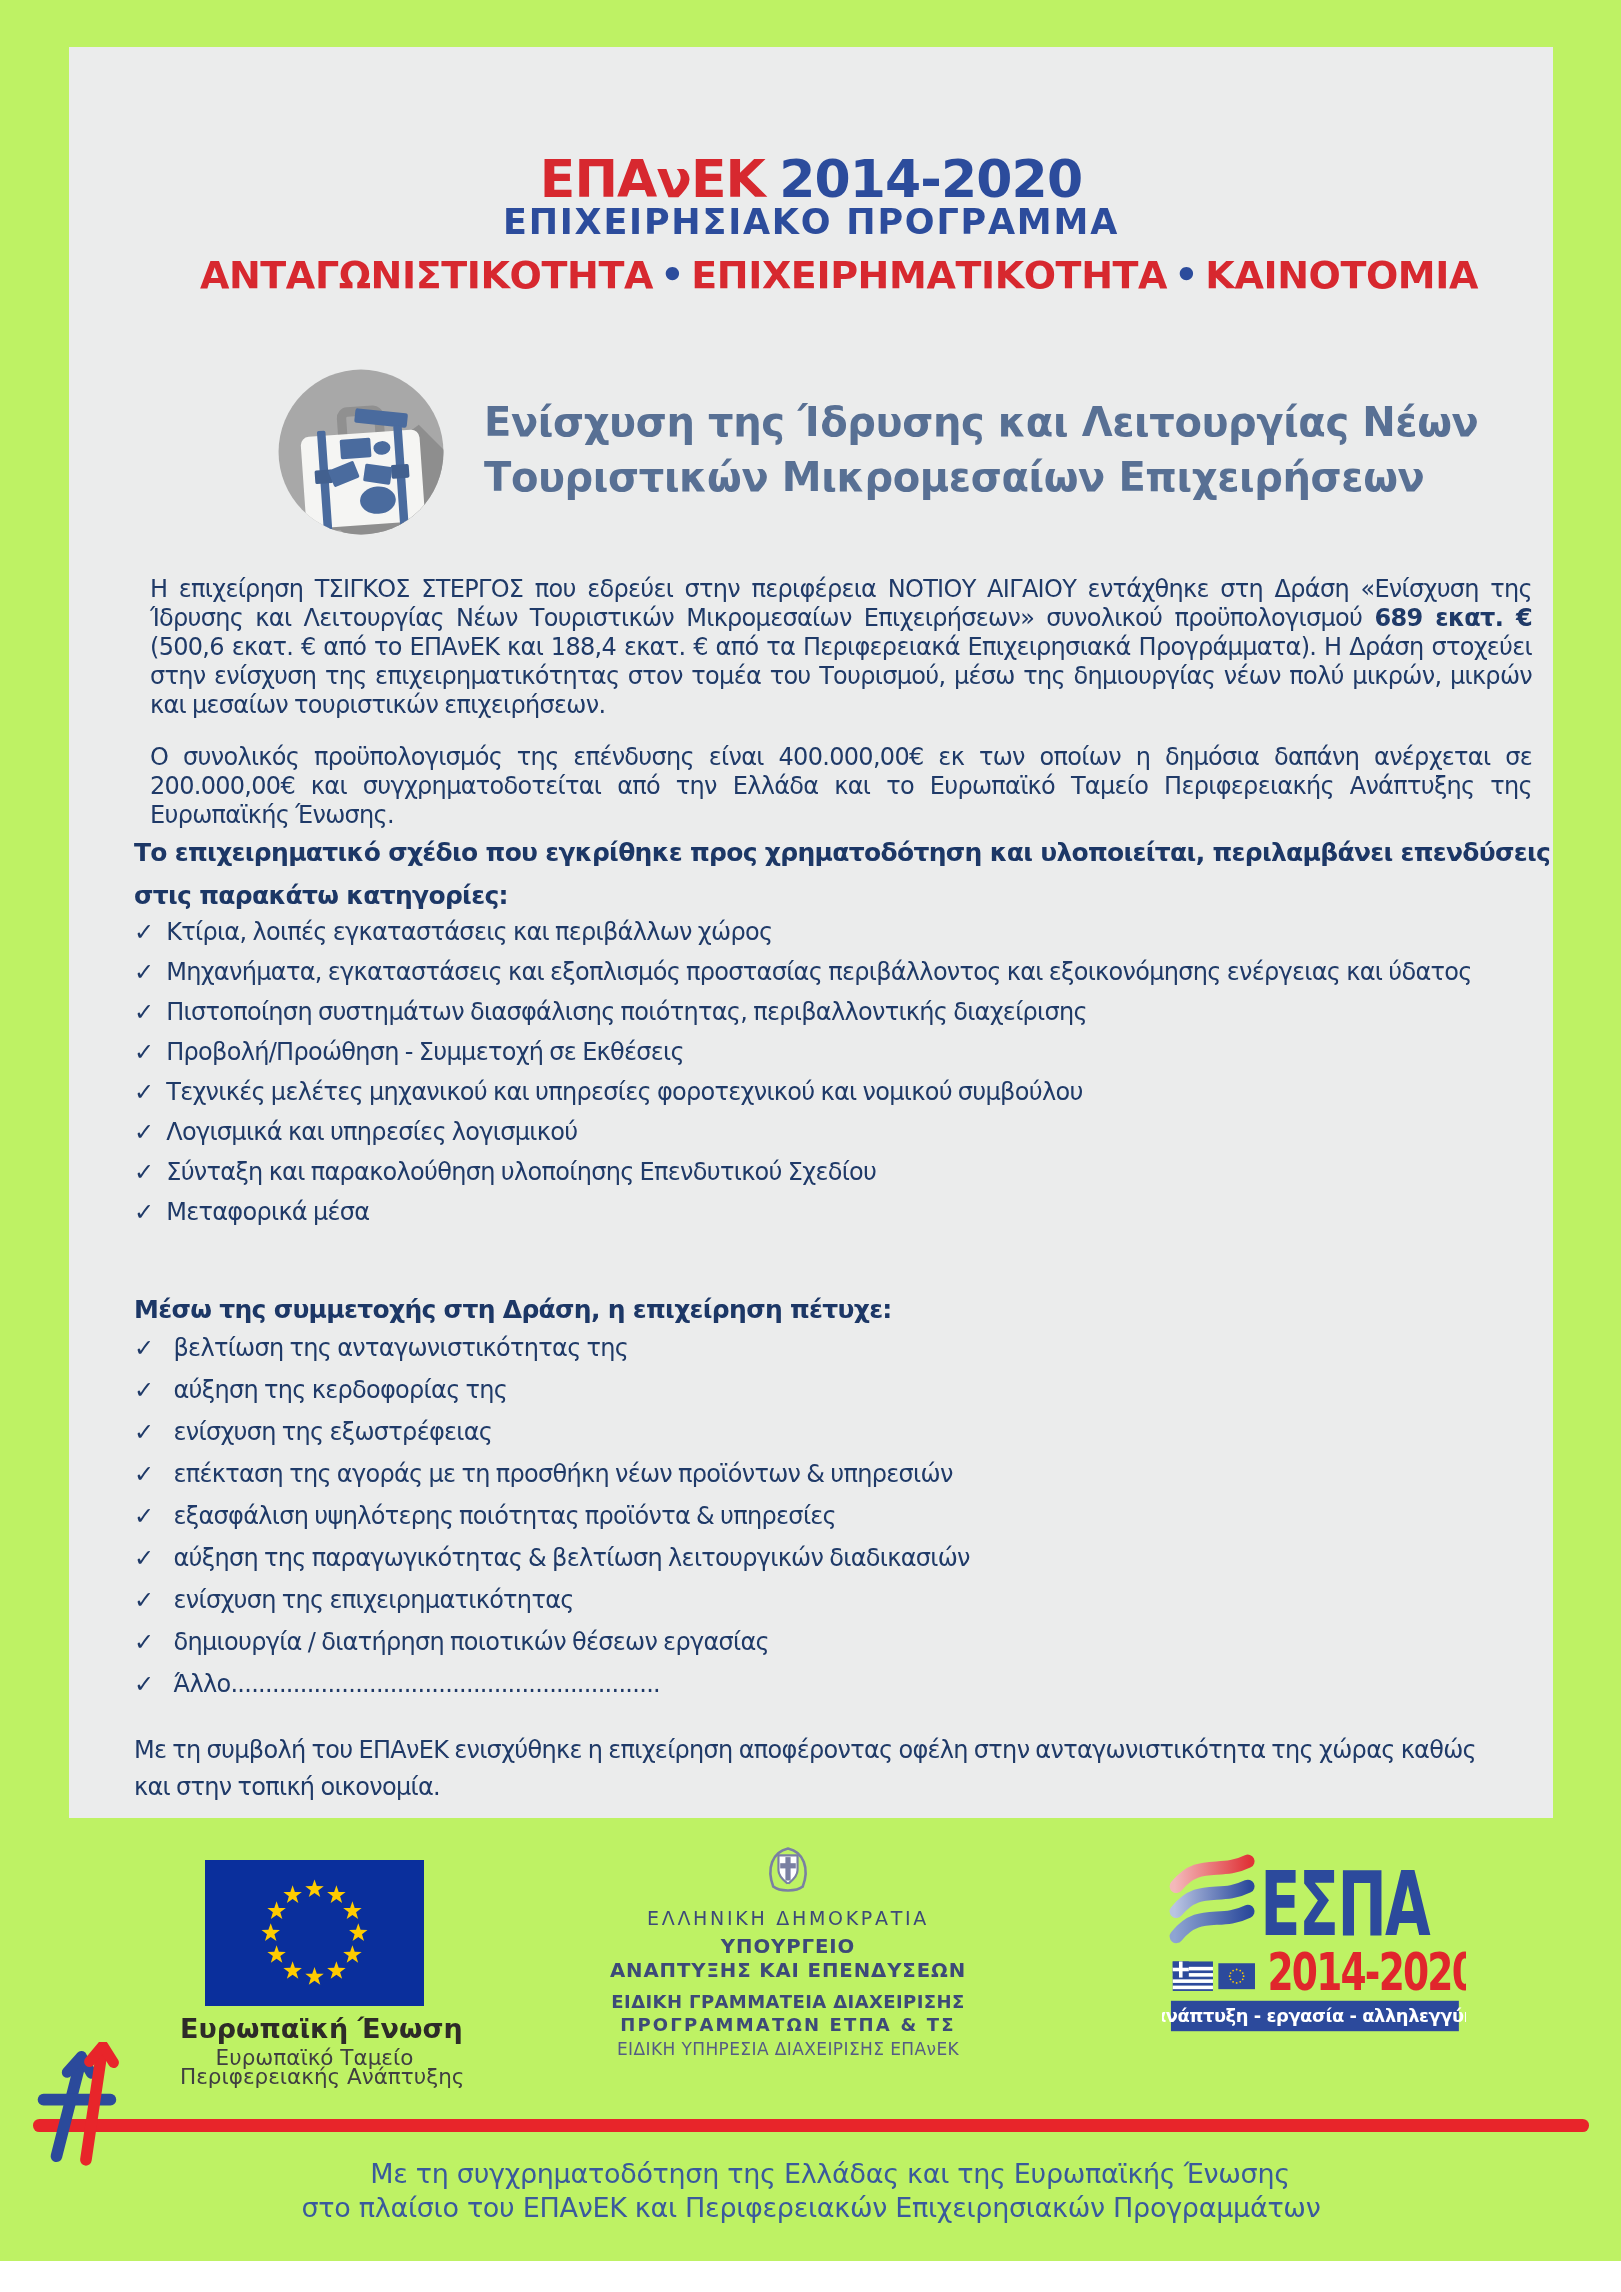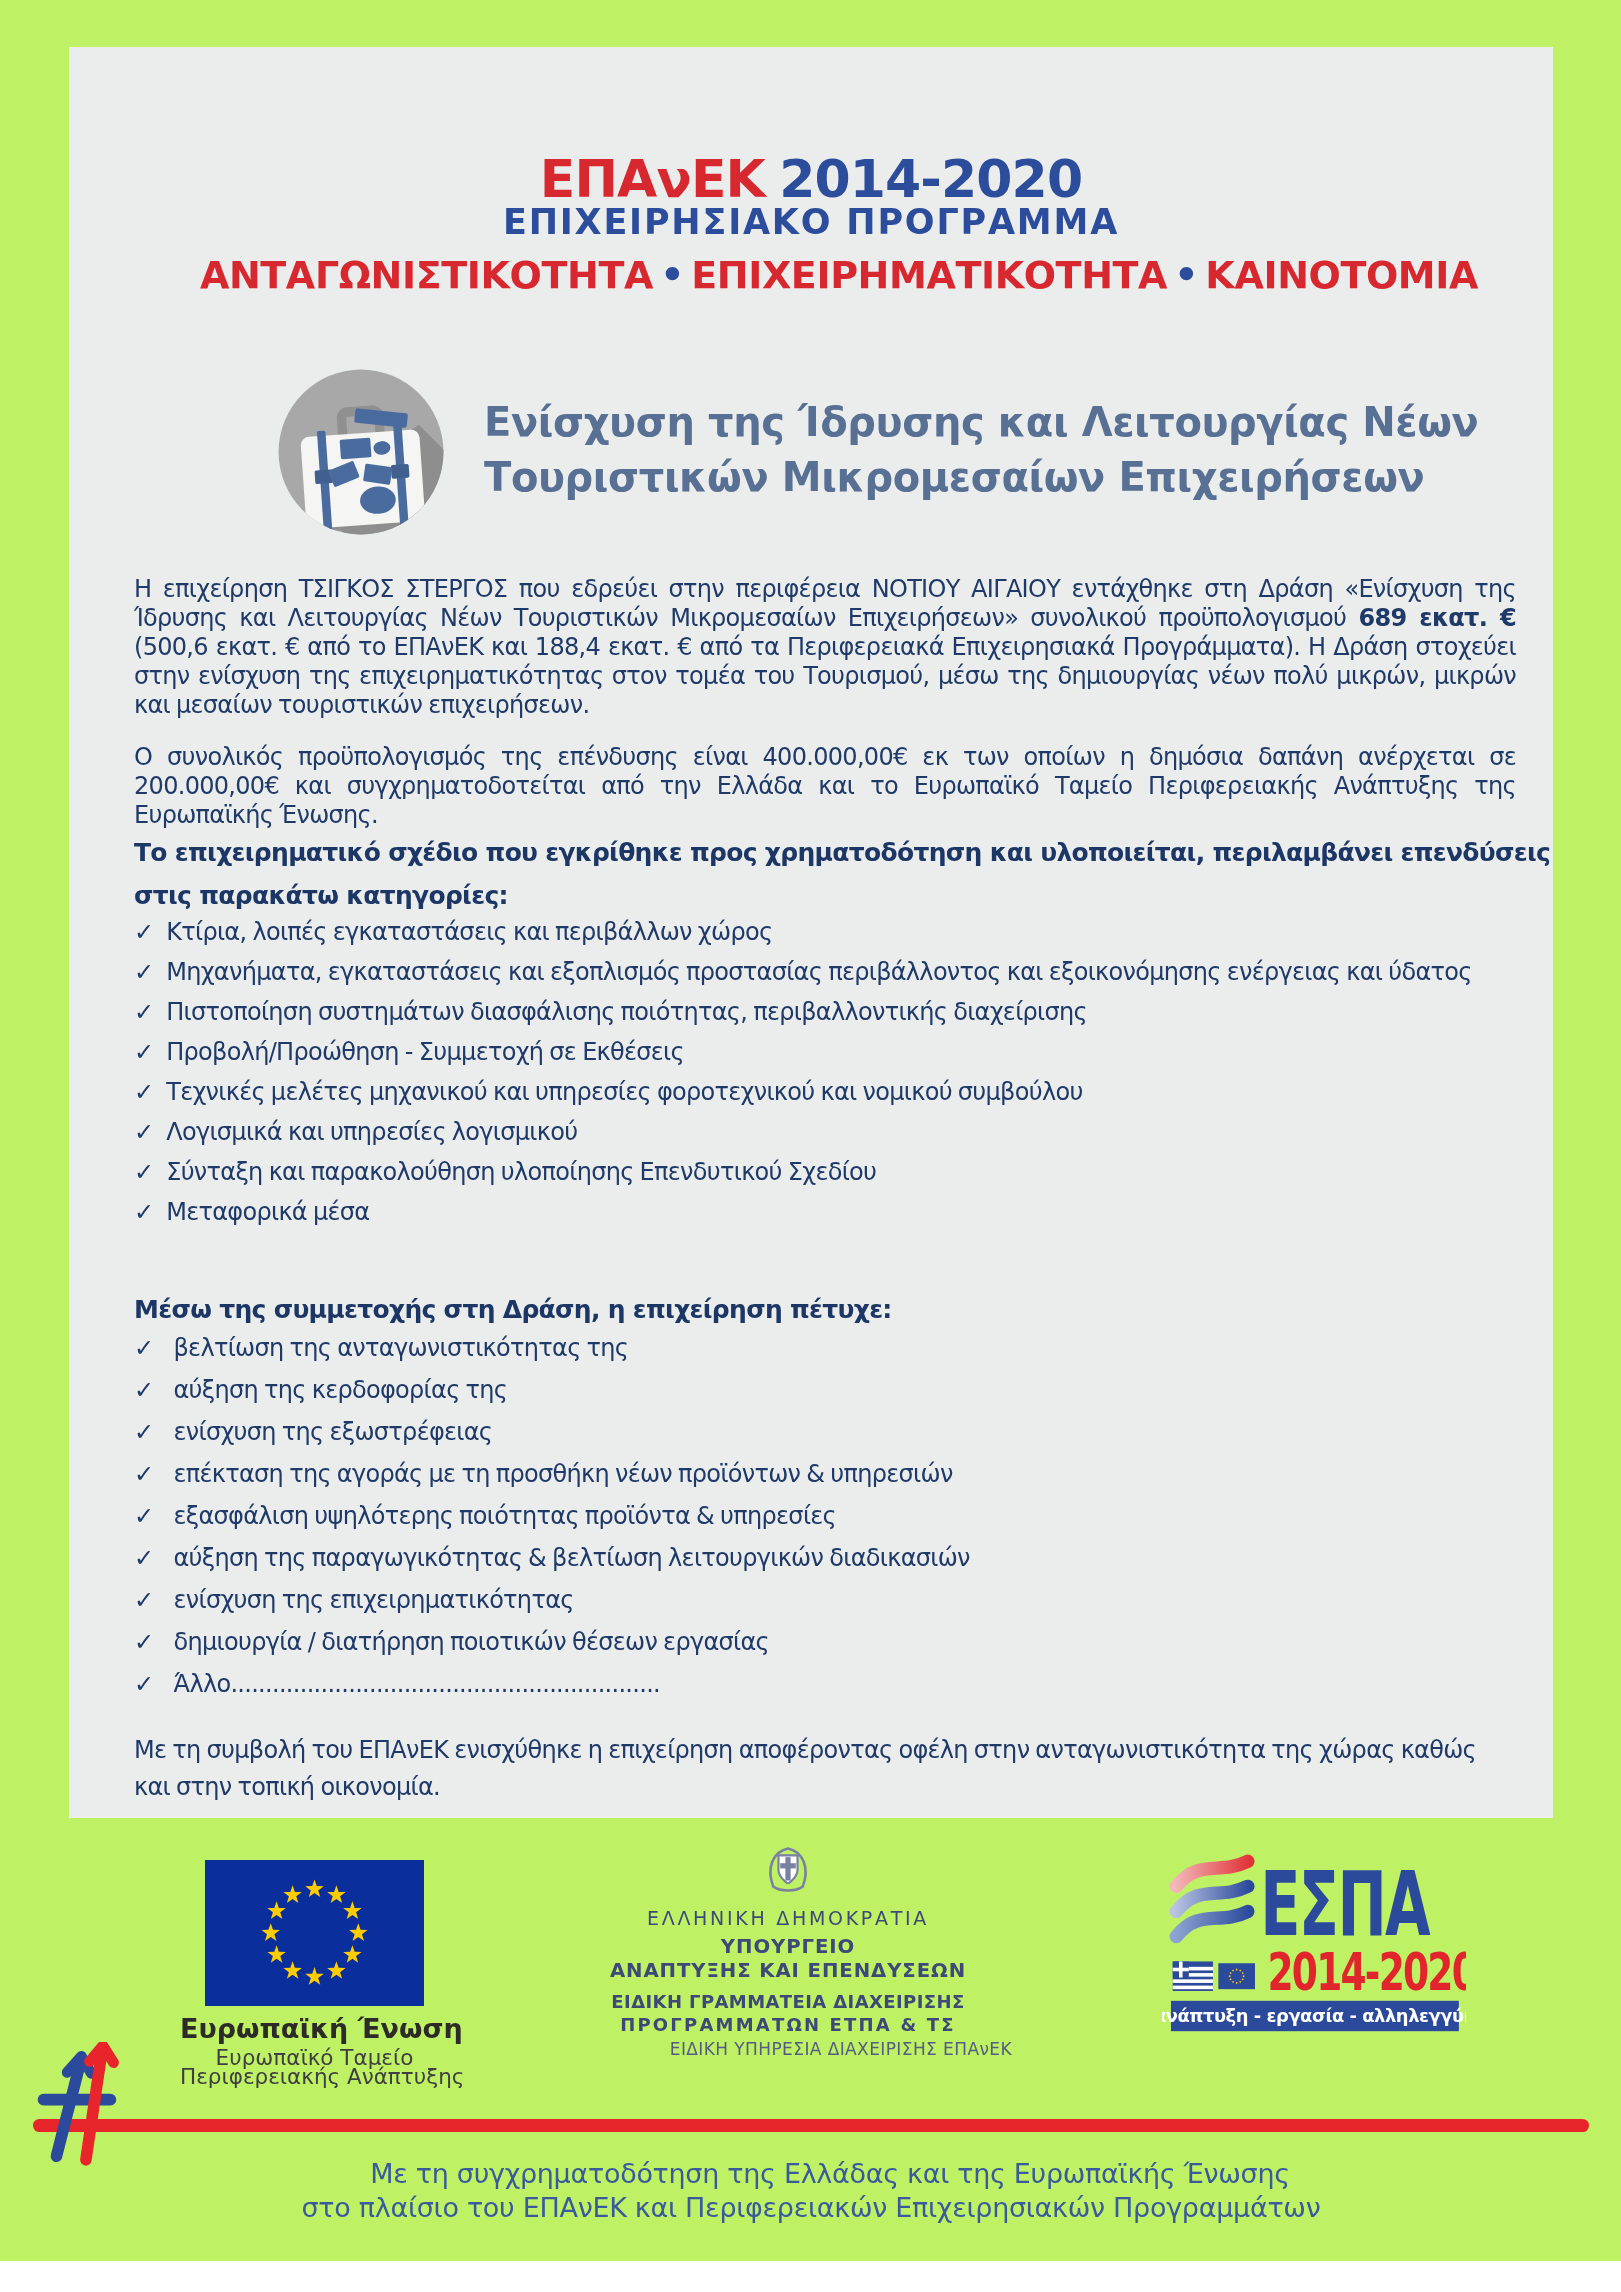--- a/index.html
+++ b/index.html
@@ -16,21 +16,21 @@
   .hdr2{top:202px;font-size:35px;font-weight:bold;color:#2c4c9c;letter-spacing:1.8px;}
   .hdr3{top:253px;font-size:38px;font-weight:bold;color:#d7282f;letter-spacing:-0.4px;padding-left:28px;}
   .hdr3 .dot{color:#2c4c9c;padding:0 7.2px;}
 
   
   .ptitle{position:absolute;left:484px;top:395px;font-size:40px;font-weight:bold;color:#587094;
           line-height:55px;letter-spacing:-0.4px;white-space:nowrap;}
 
   
   .btxt{font-size:24px;color:#1f3a68;letter-spacing:-0.7px;word-spacing:-0.9px;}
-  .para{position:absolute;left:134px;width:1382px;text-align:justify;line-height:29px;}
+  .para{position:absolute;left:150px;width:1382px;text-align:justify;line-height:29px;}
   .p1{top:575px;} .p2{top:743px;}
   .bhead{position:absolute;left:134px;font-size:25px;font-weight:bold;color:#1c3766;
          letter-spacing:-0.7px;white-space:nowrap;}
   .ch1{top:838px;} .ch2{top:881px;} .ah{top:1295px;}
   .list{position:absolute;left:134px;width:1433px;}
   .l1{top:917px;} .l2{top:1333px;}
   .item{display:flex;align-items:flex-start;height:40px;line-height:30px;white-space:nowrap;}
   .l2 .item{height:42px;}
   .item .chk{width:21.5px;margin-right:10.7px;flex:none;}
   .l2 .item .chk{margin-right:18px;}
@@ -44,21 +44,21 @@
   .eut2{top:2045px;font-size:21.5px;color:#3f3f41;}
   .eut3{top:2064px;font-size:21.5px;color:#3f3f41;}
 
   .ministry{position:absolute;left:564px;top:1845px;width:448px;text-align:center;color:#3d4a78;}
   .ministry .coa{width:52px;height:52px;}
   .m1{font-size:19px;letter-spacing:2.7px;margin-top:7.2px;}
   .m2{font-size:19.7px;font-weight:bold;letter-spacing:0.9px;margin-top:5.4px;}
   .m3{font-size:19.7px;font-weight:bold;letter-spacing:0.9px;margin-top:1.8px;}
   .m4{font-size:18px;font-weight:bold;letter-spacing:0.4px;margin-top:9px;}
   .m5{font-size:18px;font-weight:bold;letter-spacing:2.2px;margin-top:1.8px;}
-  .m6{font-size:17px;letter-spacing:0.4px;margin-top:3.6px;color:#545c83;text-align:right;}
+  .m6{font-size:17px;letter-spacing:0.4px;margin-top:3.6px;color:#545c83;}
 
   .espa{position:absolute;left:1162px;top:1845px;width:304px;height:190px;}
   .redline{position:absolute;left:33px;top:2119px;width:1556px;height:12.5px;border-radius:6.3px;background:#e8252a;}
   .hashsvg{position:absolute;left:27px;top:2042px;width:116px;height:134px;}
 
   .cofin{position:absolute;left:0;width:1622px;text-align:center;font-size:27px;color:#3a5a9c;
          letter-spacing:-0.3px;white-space:nowrap;}
   .cf1{top:2158px;margin-left:19px;} .cf2{top:2192px;}
 </style>
 </head>

